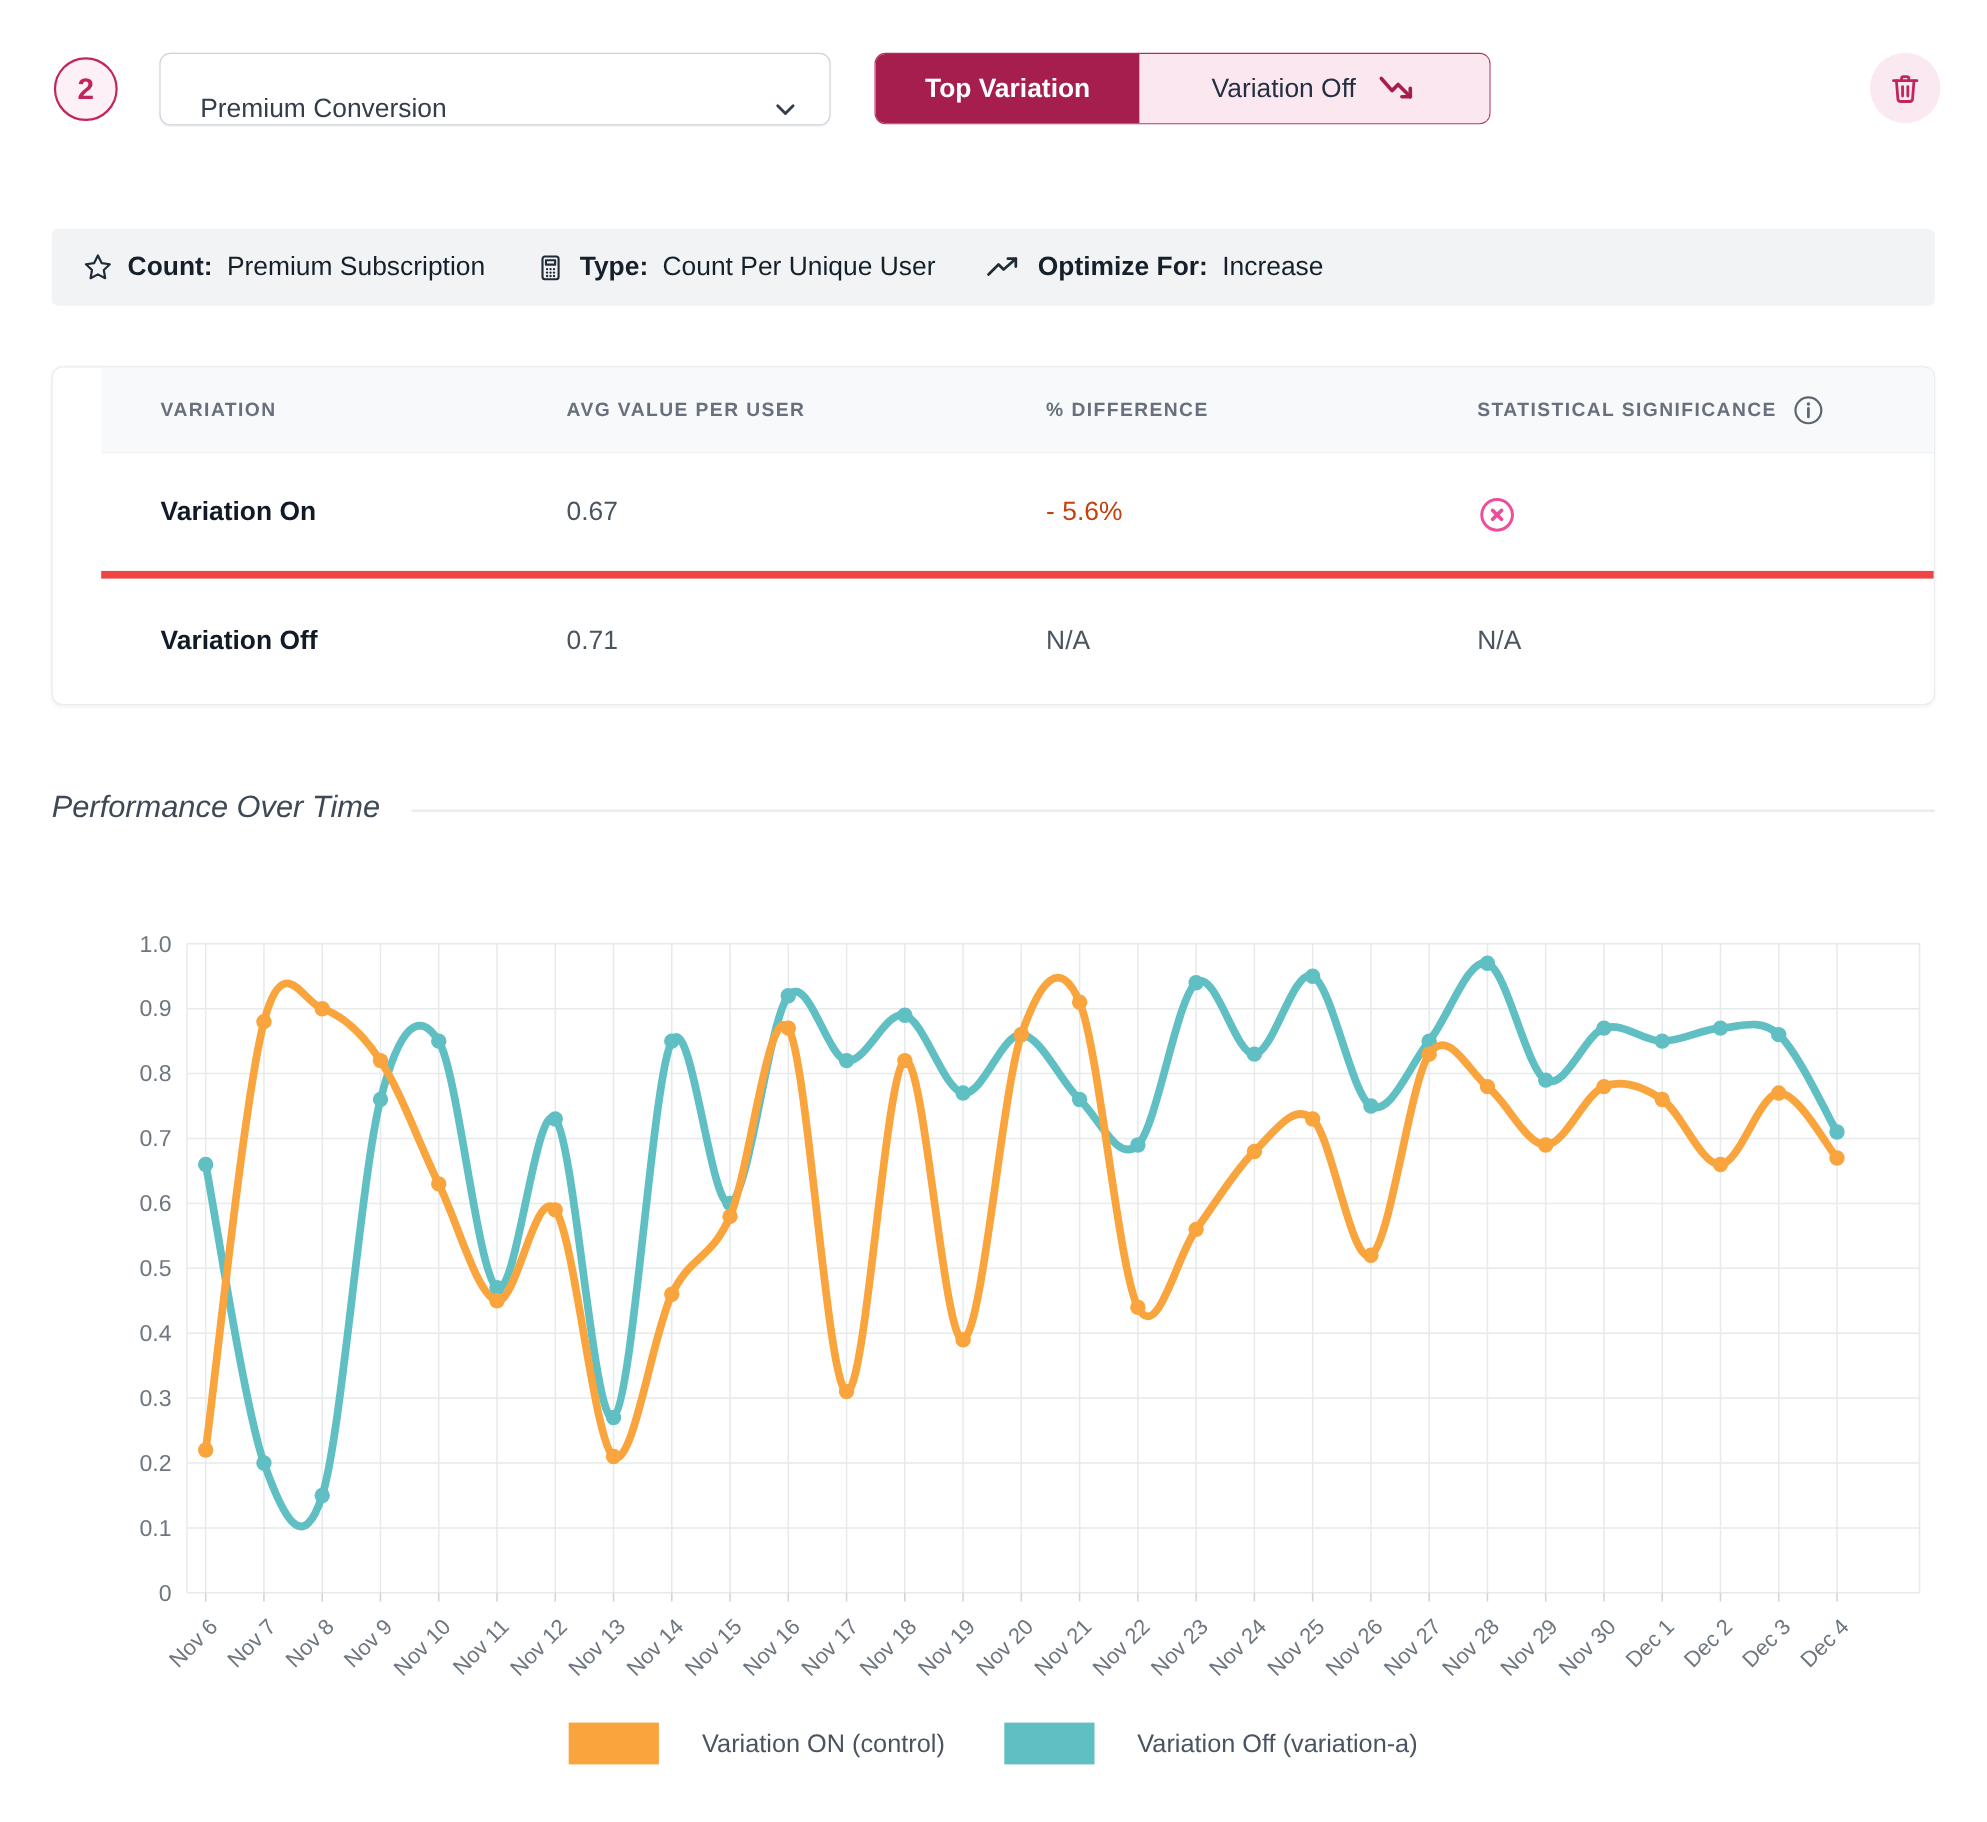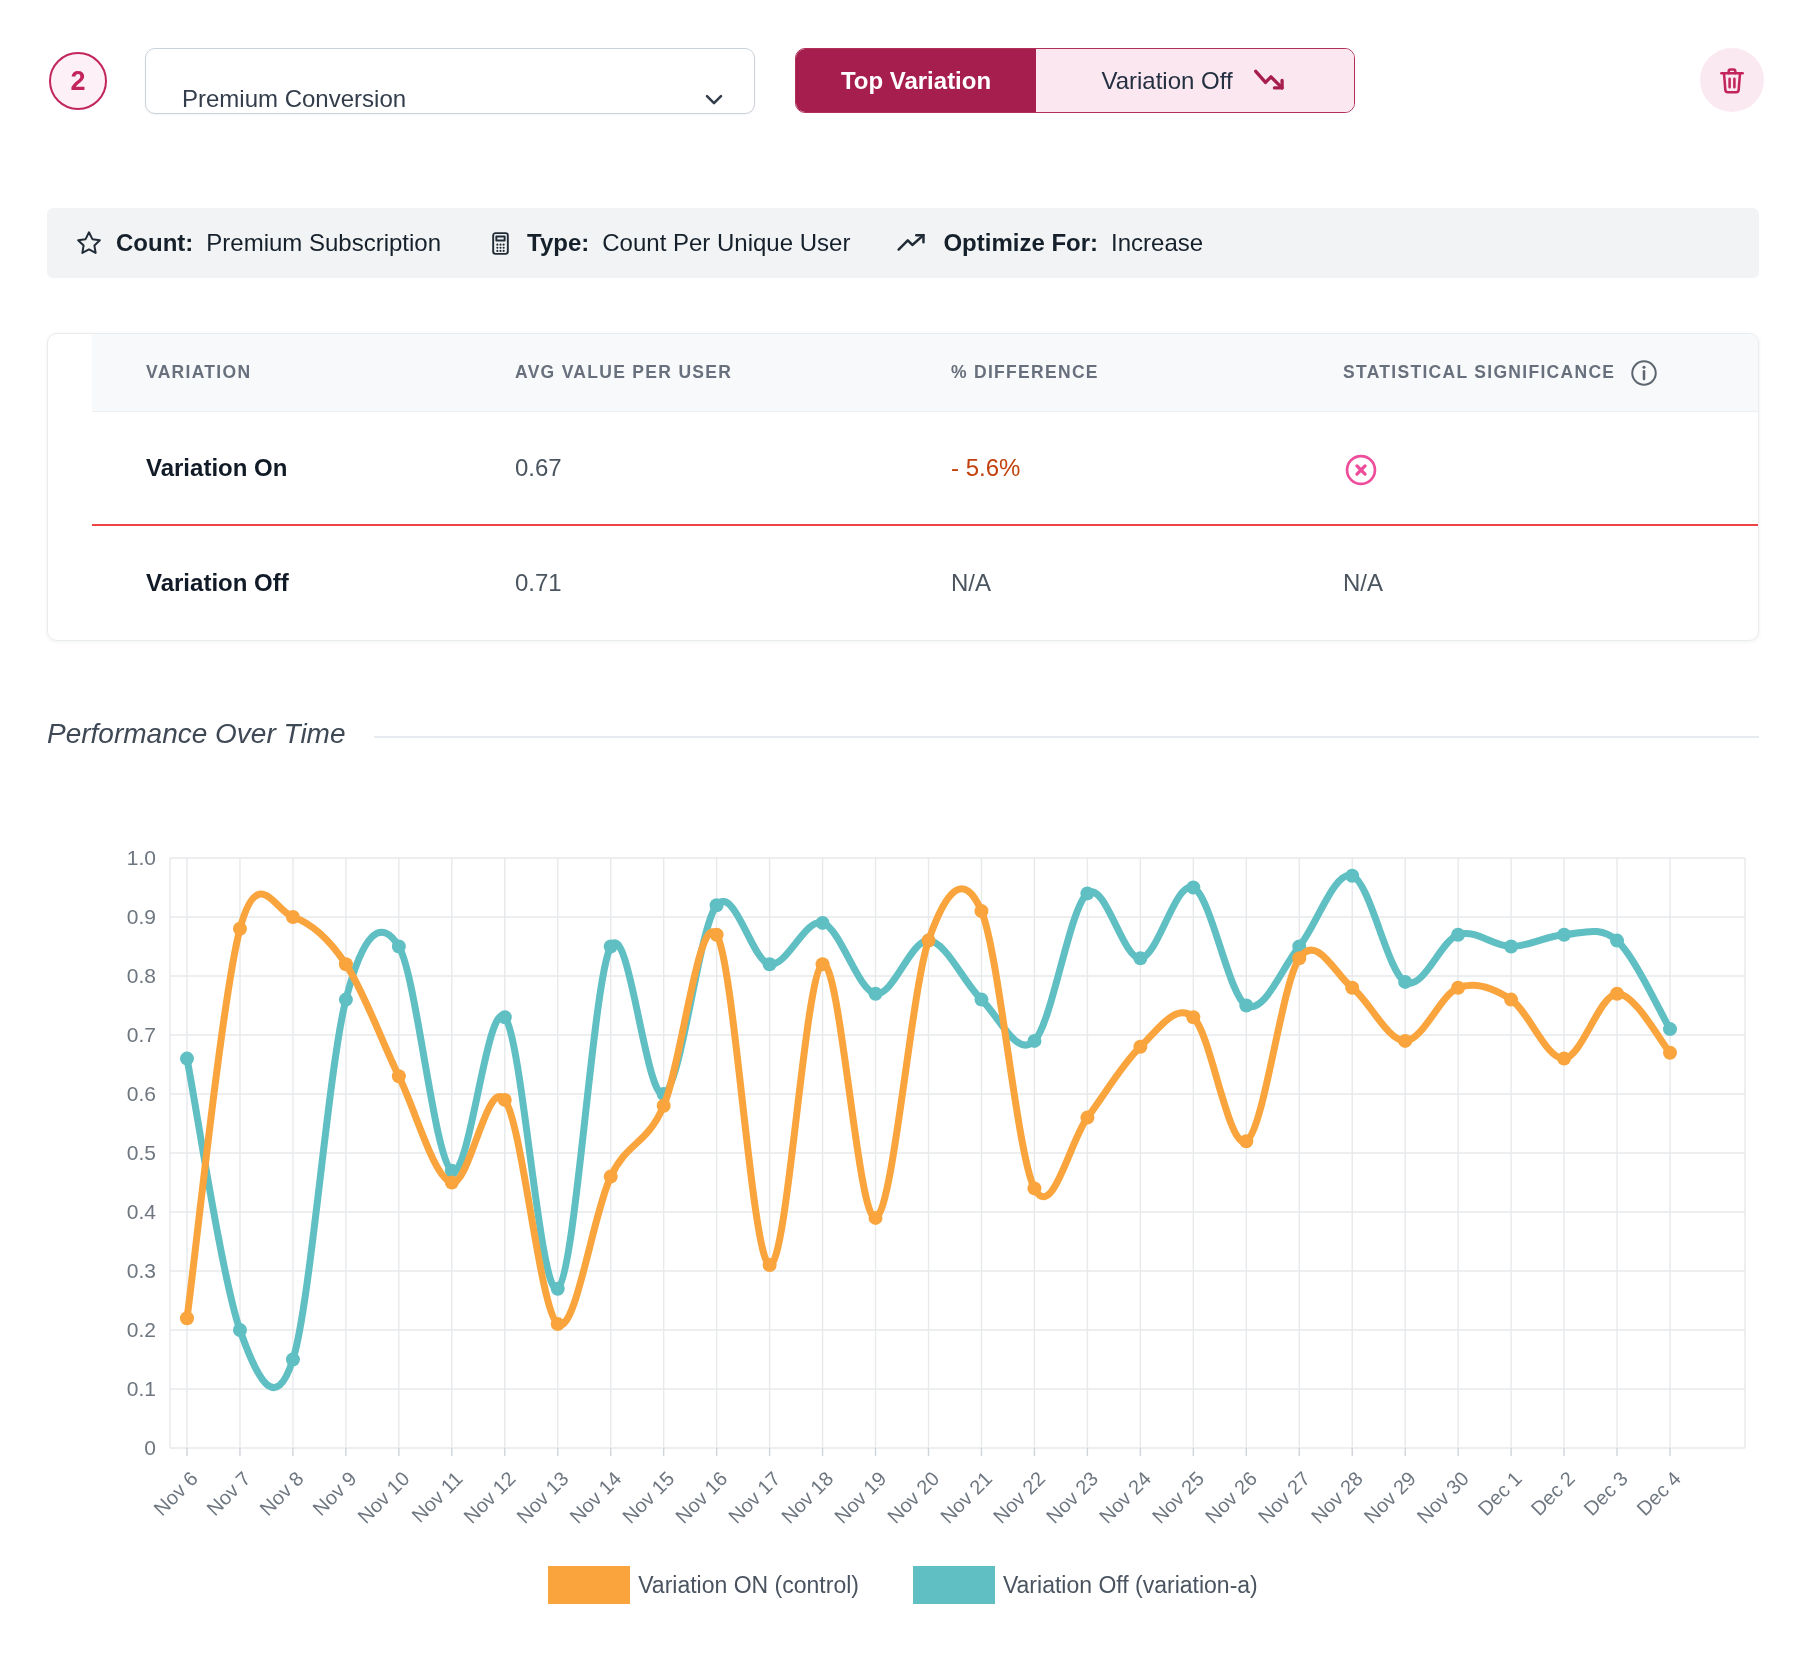--- a/index.html
+++ b/index.html
@@ -59,40 +59,40 @@
     display:grid; grid-template-columns:423px 436px 392px 1fr; align-items:center;
   }
   .t-head .th {
     font-size:17.5px; letter-spacing:1.3px; color:#67707C; font-weight:600;
     display:flex; align-items:center; gap:14px;
   }
   .t-row {
     height:114px; display:grid; grid-template-columns:423px 436px 392px 1fr; align-items:center;
     font-size:24px; color:#4A5560;
   }
-  .t-row.first { border-bottom:2px solid #ef4444; }
+  .t-row.first { border-bottom:7px solid #ef4444; }
   .cell-pad { padding-left:54px; }
   .var-name { font-weight:700; color:#111A27; }
   .diff-neg { color:#c2410c; }
 
   
   .perf-header {
     position:absolute; left:47px; top:718px; width:1712px;
     display:flex; align-items:center; gap:28px;
   }
   .perf-header .title { font-size:28px; color:#3E4955; font-weight:500; white-space:nowrap;font-style:italic; }
   .perf-header .rule { flex:1; height:2px; background:#E7EBEF; margin-top:6px; }
 
   #perf-chart { position:absolute; left:0; top:840px; }
 
   .legend {
     position:absolute; left:0; top:1566px; width:1806px;
     display:flex; justify-content:center; align-items:center; gap:54px;
   }
-  .legend .item { display:flex; align-items:center; gap:8px; cursor:pointer; }
+  .legend .item { display:flex; align-items:center; gap:39px; cursor:pointer; }
   .legend .swatch { width:82px; height:38px; }
   .legend .lbl { font-size:23px; color:#4A5460; }
 </style>
 </head>
 <body>
 
 <div class="step-badge">2</div>
 
 <div class="metric-select">
   <span>Premium Conversion</span>

